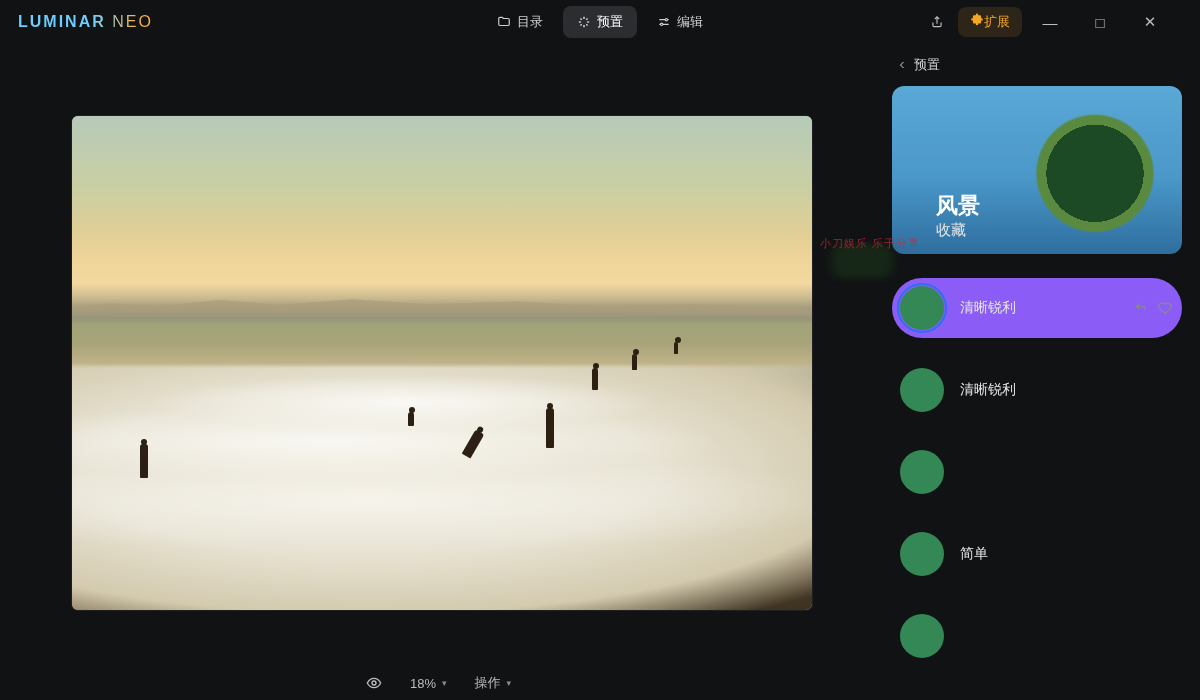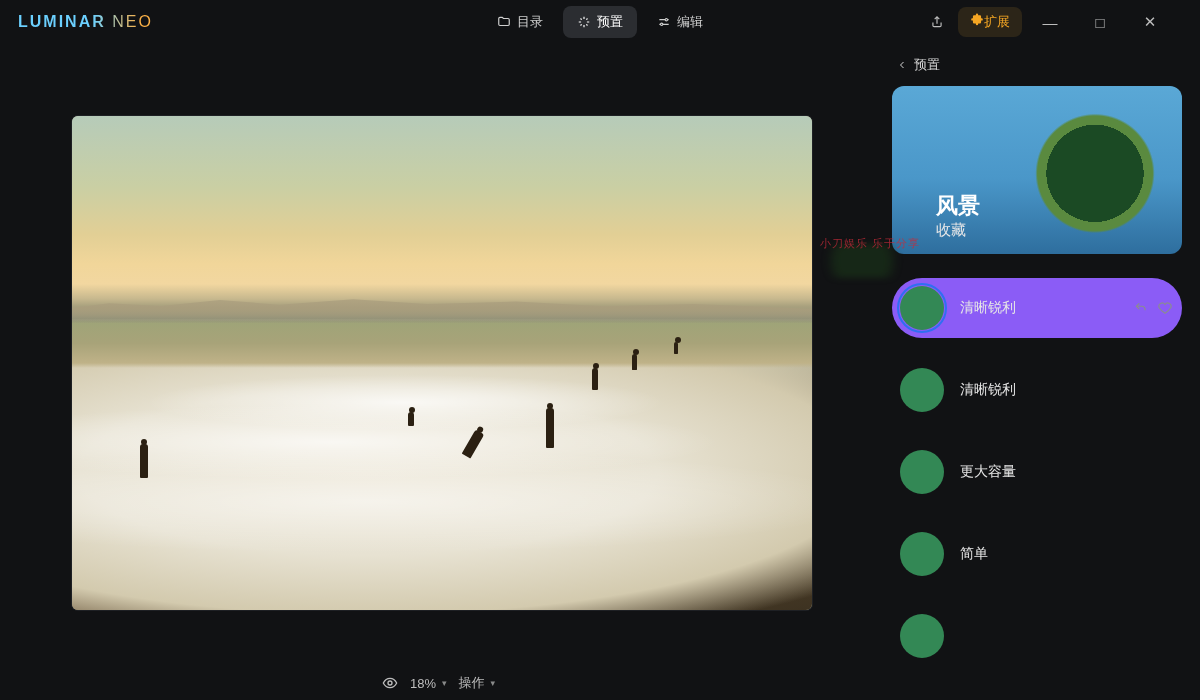--- a/index.html
+++ b/index.html
@@ -49,21 +49,21 @@
   content:""; position:absolute; inset:0;
   background:
     radial-gradient(ellipse 50% 8% at 45% 58%,rgba(255,255,255,.78) 0%,transparent 70%),
     radial-gradient(ellipse 70% 10% at 35% 66%,rgba(255,255,255,.72) 0%,transparent 75%),
     radial-gradient(ellipse 90% 14% at 40% 78%,rgba(255,255,255,.55) 0%,transparent 75%);
 }
 .person { position:absolute; width:8px; background:#2b2012; border-radius:3px 3px 1px 1px; }
 .person::before { content:""; position:absolute; top:-5px; left:1px; width:6px; height:6px; background:#2b2012; border-radius:50%; }
 
 
-.btoolbar { position: absolute; bottom: 8px; left: 0; right: 7px; display: flex; align-items: center; justify-content: center; gap: 12px; color: #bdbdbd; }
+.btoolbar { position: absolute; bottom: 8px; left: 0; right: 7px; display: flex; align-items: center; justify-content: center; gap: 28px; color: #bdbdbd; }
 .btoolbar .item { display: flex; align-items: center; gap: 4px; cursor: pointer; }
 .btoolbar svg { width: 16px; height: 16px; }
 .chev { font-size: 9px; opacity: .7; margin-left: 2px; }
 
 
 .sidepanel { width: 316px; padding: 12px 18px 0 8px; overflow: hidden; }
 .side-hdr { display: flex; align-items: center; gap: 6px; color: #d6d6d6; margin: 0 0 12px 4px; cursor: pointer; }
 .side-hdr svg { width: 12px; height: 12px; }
 .collection-card { height: 168px; border-radius: 12px; overflow: hidden; position: relative; cursor: pointer;
   background: radial-gradient(circle at 70% 52%,#1b4a24 0 22%,#5a8a3f 22% 26%,transparent 27%),
@@ -207,21 +207,20 @@
               <path d="M12 21s-7-4.5-9.5-9A5.5 5.5 0 0112 6a5.5 5.5 0 019.5 6C19 16.5 12 21 12 21z"></path>
             </svg>
         </div>
       </div>
       <div class="preset">
         <div class="thumb th1"></div>
         <div class="name">清晰锐利</div>
       </div>
       <div class="preset">
         <div class="thumb th3"></div>
-        <div class="name">更大容量</div>
       </div>
       <div class="preset">
         <div class="thumb th4"></div>
         <div class="name">简单</div>
       </div>
       <div class="preset">
         <div class="thumb th5"></div>
 
       </div>
     </div>

